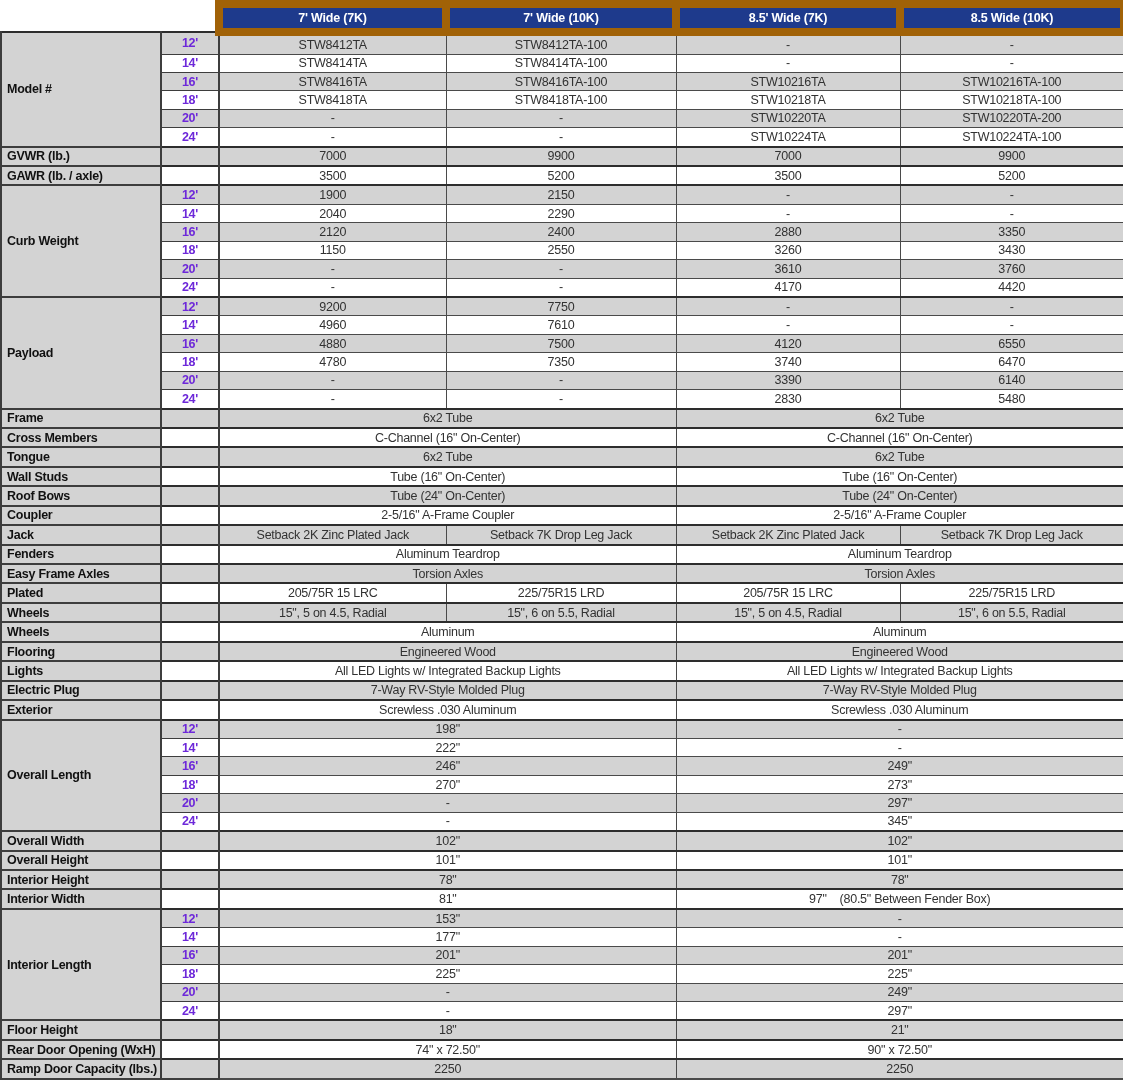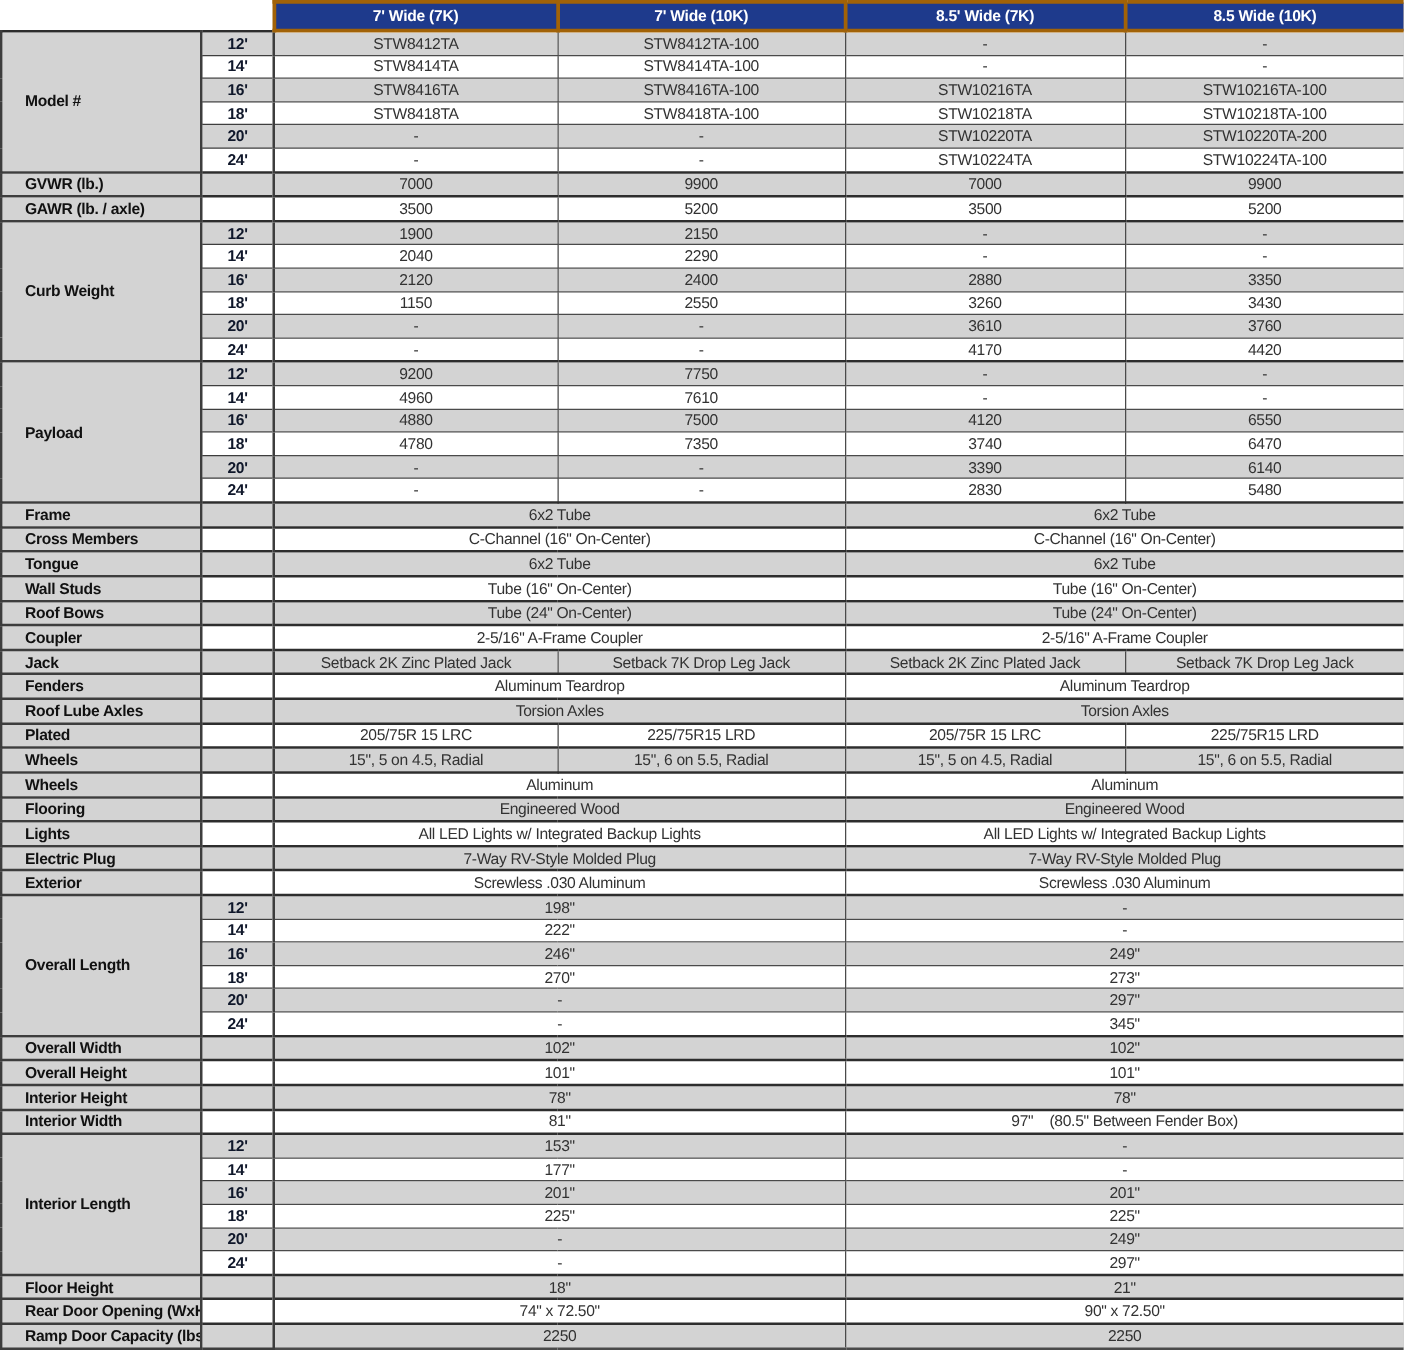--- a/index.html
+++ b/index.html
@@ -5,36 +5,36 @@
   html,body{margin:0;padding:0;background:#ffffff;}
   body{font-family:"Liberation Sans", sans-serif; -webkit-font-smoothing:antialiased;}
   .wrap{width:1123px;height:1080px;overflow:hidden;background:#fff;}
   table.specs{
     width:1123px;height:1080px;border-collapse:collapse;table-layout:fixed;
   }
   
   thead th{
     background:#1e3a8c;color:#ffffff;font-size:12.5px;font-weight:700;
     letter-spacing:-0.2px;text-align:center;padding:0;height:20px;
-    border:3px solid #a16207;
+    border:8px solid #a16207;
   }
   thead td.corner{background:#ffffff;border:none;}
   
   tbody td{
     font-size:12.5px;letter-spacing:-0.25px;padding:0 3px;
     border:1px solid #4a4a4a;overflow:hidden;white-space:nowrap;
     height:17px;
   }
   tr.gray  td{background:#d3d3d3;}
   tr.white td{background:#ffffff;}
   td.lbl{
-    font-weight:700;color:#111111;text-align:left;padding-left:18px;
+    font-weight:700;color:#111111;text-align:left;padding-left:5px;
     background:#d3d3d3 !important;border:2px solid #3d3d3d;
   }
-  td.sz{font-weight:700;color:#0f172a;text-align:center;border:2px solid #3d3d3d;border-top-width:1px;border-bottom-width:1px;}
+  td.sz{font-weight:700;color:#6d28d9;text-align:center;border:2px solid #3d3d3d;border-top-width:1px;border-bottom-width:1px;}
   td.val{color:#323232;text-align:center;font-weight:400;}
   tr.section-start td{border-top-width:2px;border-top-color:#2d2d2d;}
   tbody tr:last-child td{border-bottom-width:2px;text-align:center;}
   td.val:last-child{border-right-width:2px;}
 </style>
 </head>
 <body>
 
 <div class="wrap">
   <table class="specs">
@@ -245,21 +245,21 @@
           <td class="val">Setback 2K Zinc Plated Jack</td>
           <td class="val">Setback 7K Drop Leg Jack</td>
         </tr>
         <tr class="white section-start">
           <td class="lbl" rowspan="1">Fenders</td>
           <td class="sz "></td>
           <td class="val" colspan="2">Aluminum Teardrop</td>
           <td class="val" colspan="2">Aluminum Teardrop</td>
         </tr>
         <tr class="gray section-start">
-          <td class="lbl" rowspan="1">Roof Lube Axles</td>
+          <td class="lbl" rowspan="1">Easy Frame Axles</td>
           <td class="sz "></td>
           <td class="val" colspan="2">Torsion Axles</td>
           <td class="val" colspan="2">Torsion Axles</td>
         </tr>
         <tr class="white section-start">
           <td class="lbl" rowspan="1">Plated</td>
           <td class="sz "></td>
           <td class="val">205/75R 15 LRC</td>
           <td class="val">225/75R15 LRD</td>
           <td class="val">205/75R 15 LRC</td>

